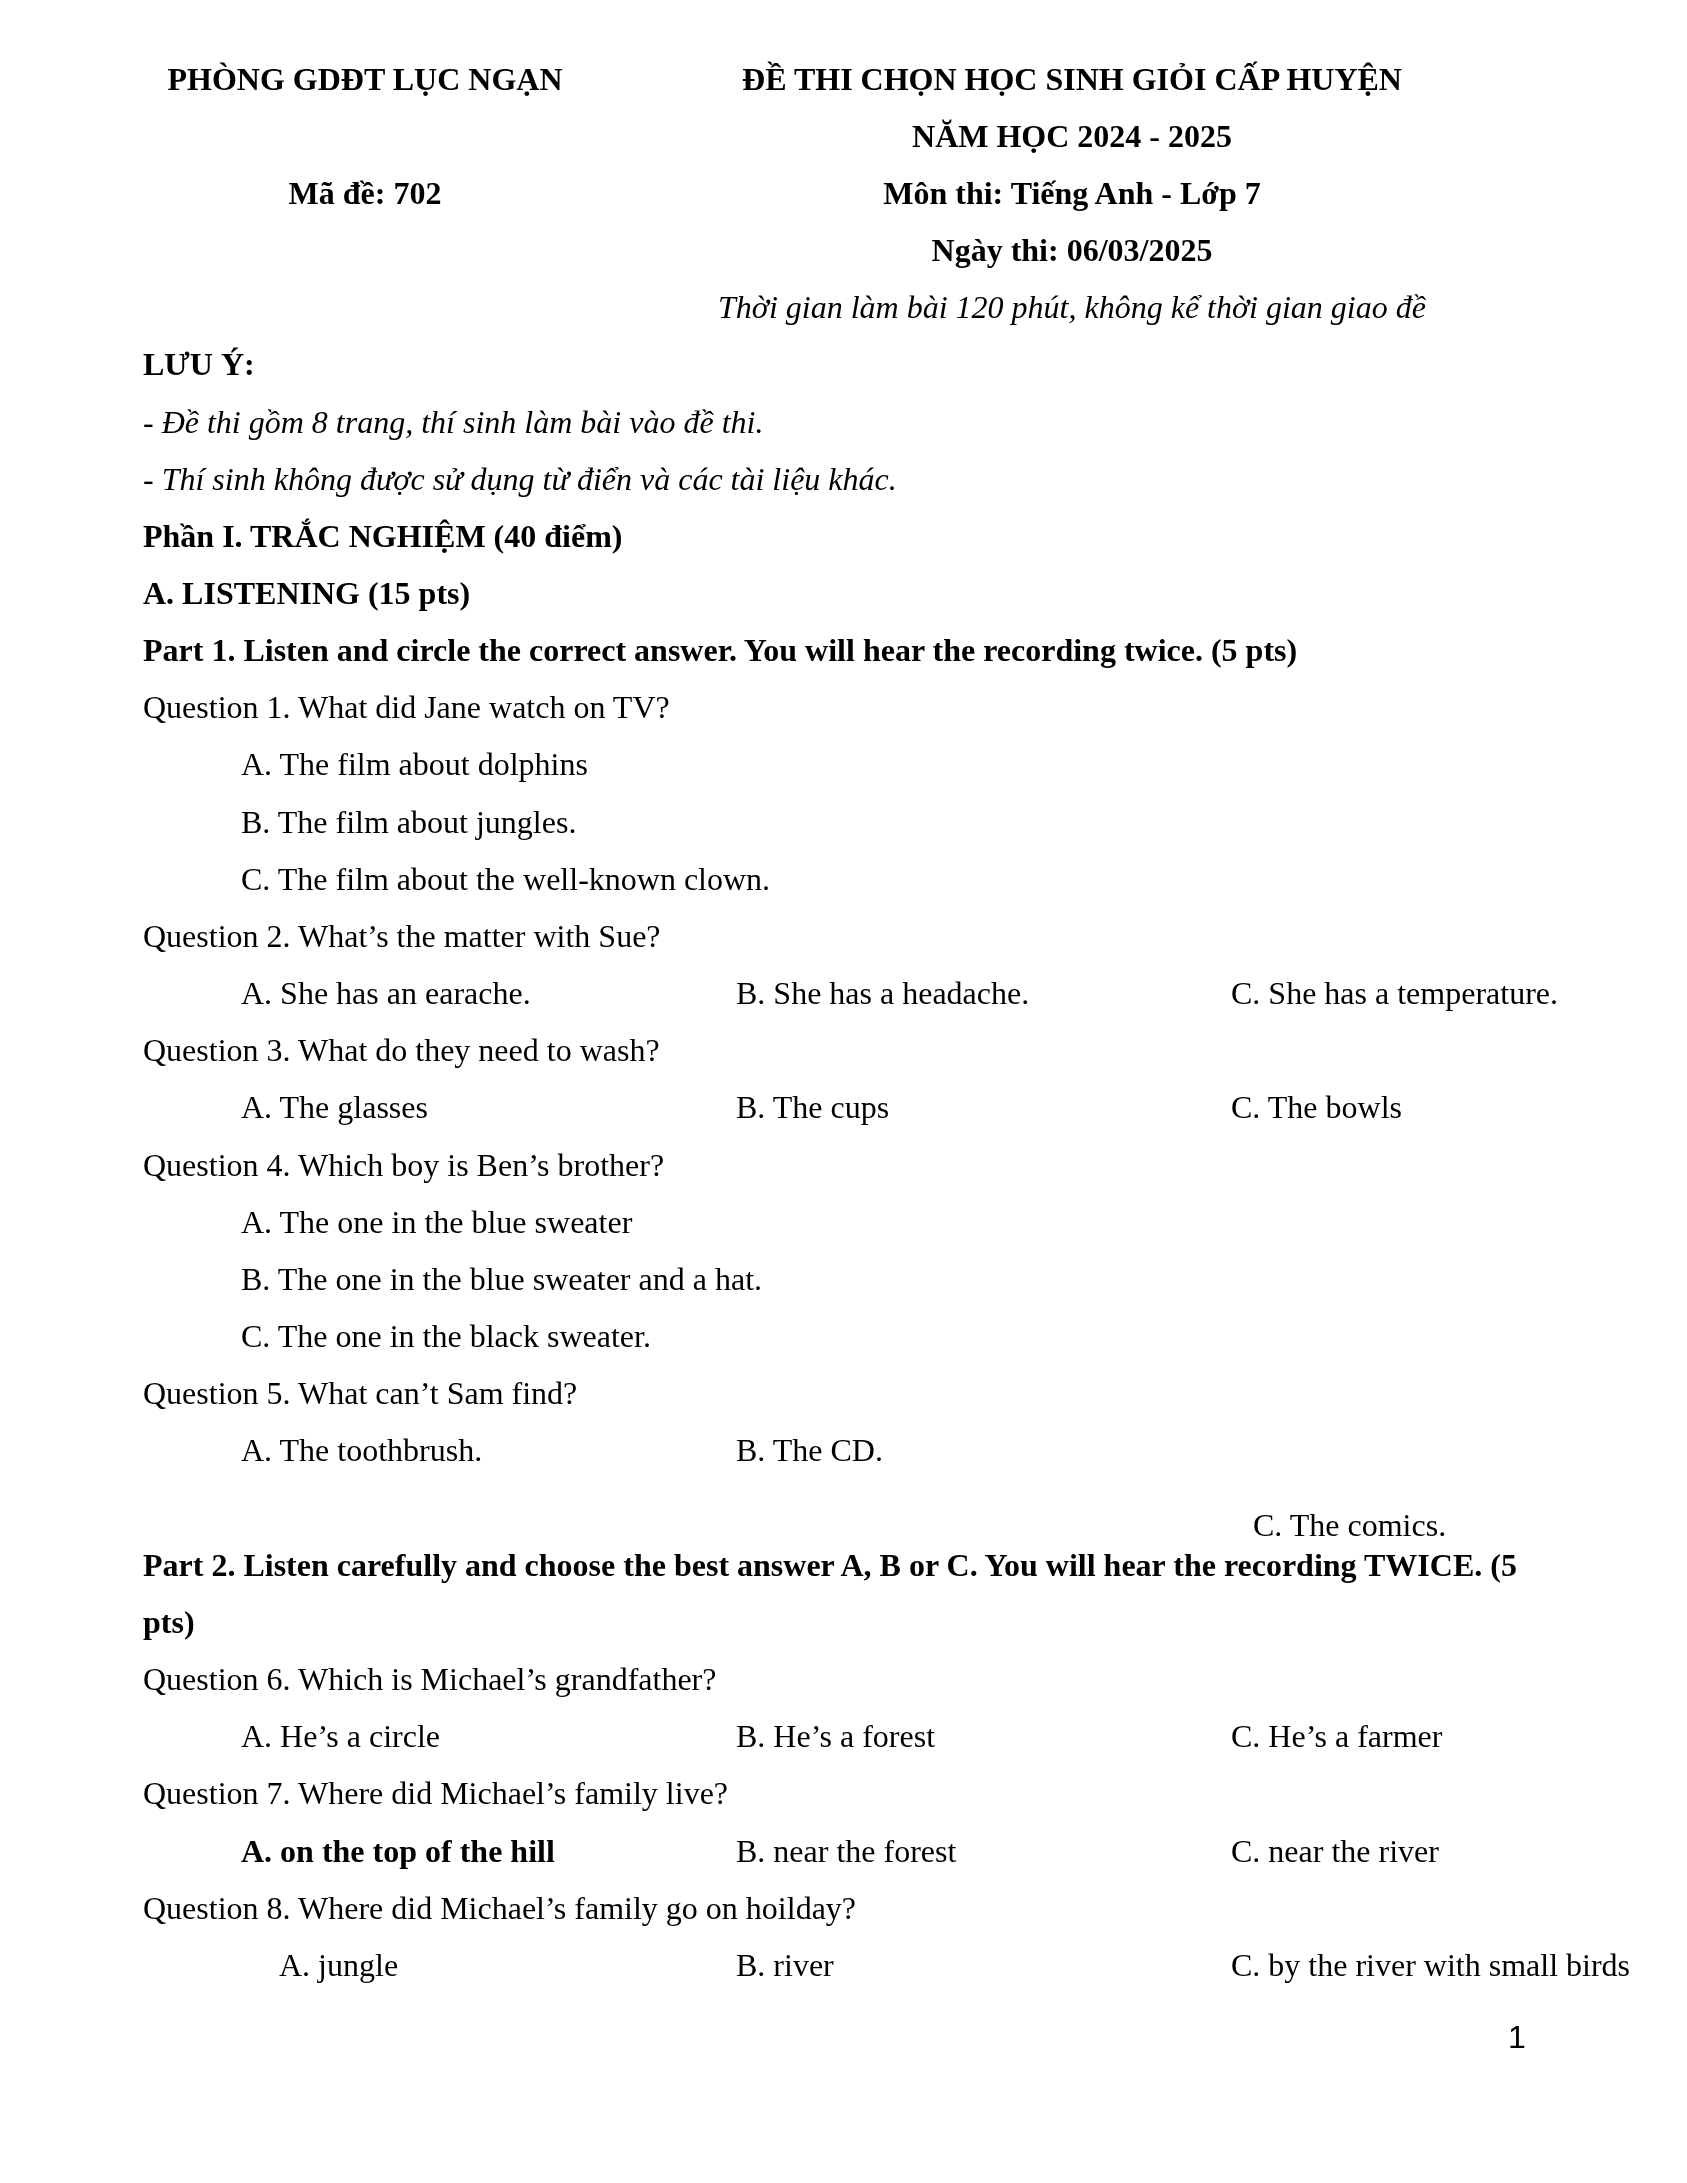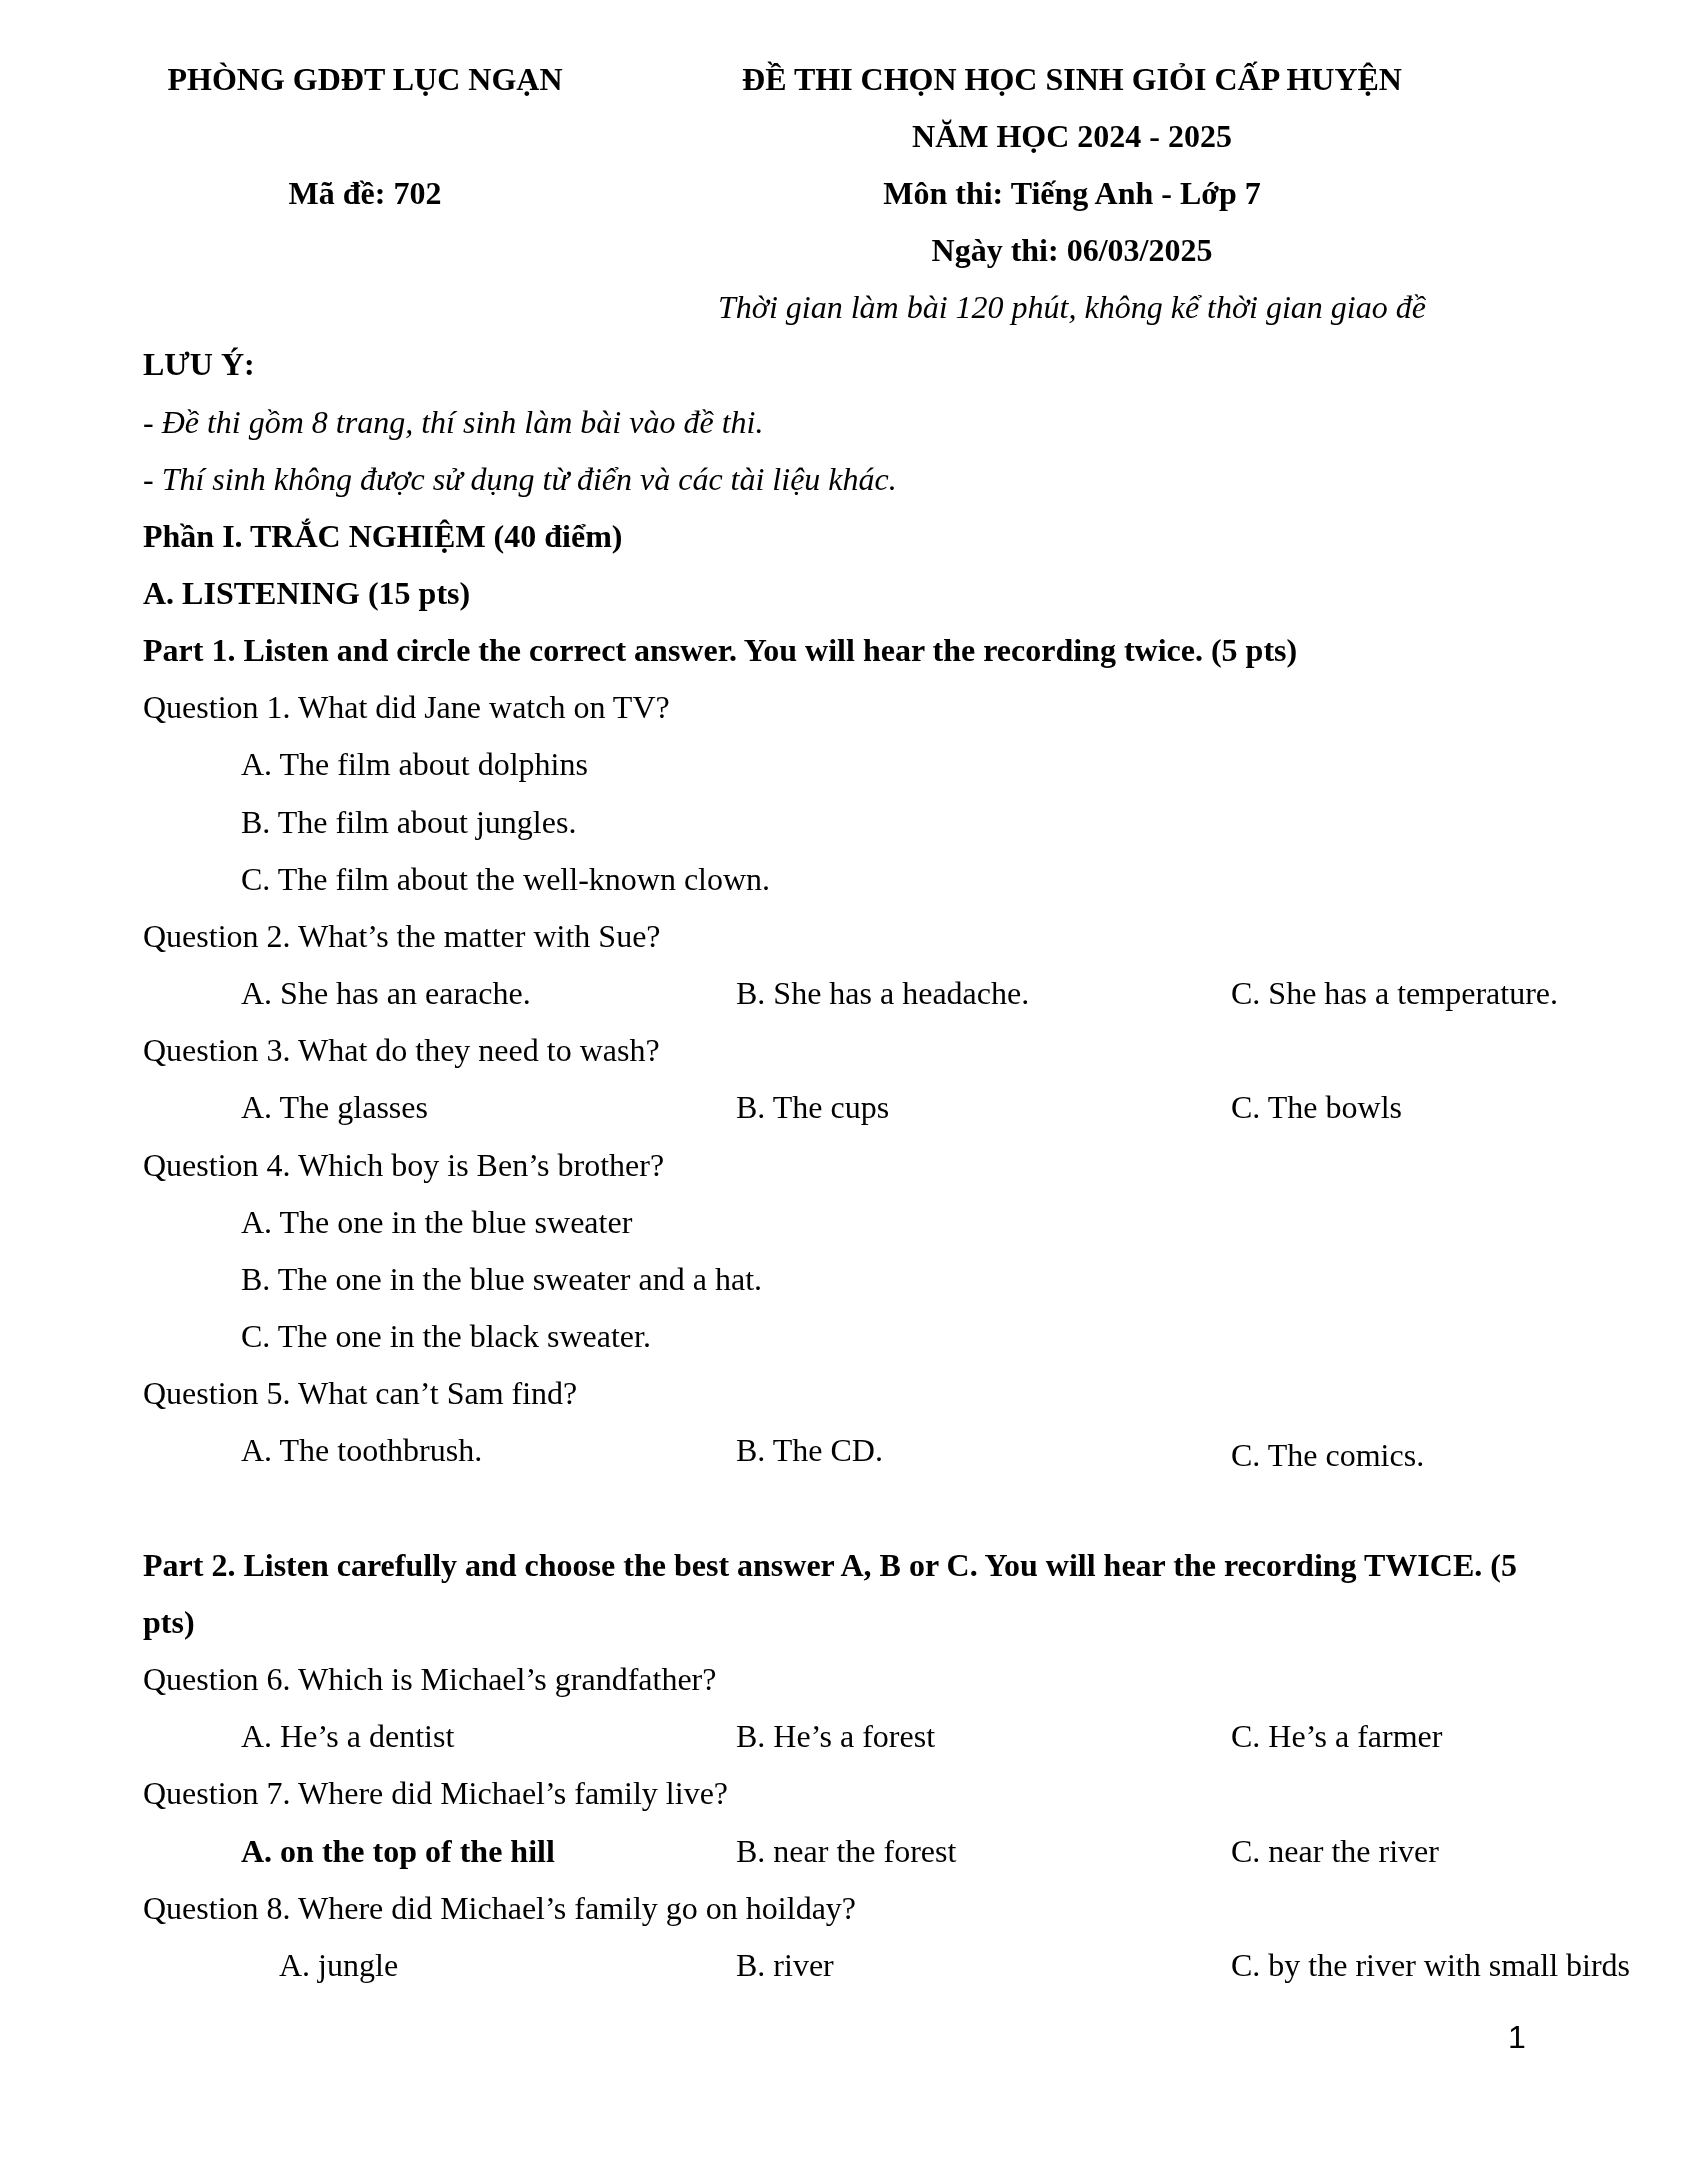--- a/index.html
+++ b/index.html
@@ -88,27 +88,27 @@
   <div class="line col-c" style="top:1088px;">C. The bowls</div>
 
   <div class="line lm" style="top:1146px;">Question 4. Which boy is Ben’s brother?</div>
   <div class="line opt" style="top:1203px;">A. The one in the blue sweater</div>
   <div class="line opt" style="top:1260px;">B. The one in the blue sweater and a hat.</div>
   <div class="line opt" style="top:1317px;">C. The one in the black sweater.</div>
 
   <div class="line lm" style="top:1374px;">Question 5. What can’t Sam find?</div>
   <div class="line col-a" style="top:1431px;">A. The toothbrush.</div>
   <div class="line col-b" style="top:1431px;">B. The CD.</div>
-  <div class="line col-c" style="top:1436px;">C. The comics.</div>
+  <div class="line col-c" style="top:1506px;margin-left:22px;">C. The comics.</div>
 
   <div class="line bold lm" style="top:1546px;">Part 2. Listen carefully and choose the best answer A, B or C. You will hear the recording TWICE. (5</div>
   <div class="line bold lm" style="top:1603px;">pts)</div>
 
   <div class="line lm" style="top:1660px;">Question 6. Which is Michael’s grandfather?</div>
-  <div class="line col-a" style="top:1717px;">A. He’s a dentist</div>
+  <div class="line col-a" style="top:1717px;">A. He’s a circle</div>
   <div class="line col-b" style="top:1717px;">B. He’s a forest</div>
   <div class="line col-c" style="top:1717px;">C. He’s a farmer</div>
 
   <div class="line lm" style="top:1774px;">Question 7. Where did Michael’s family live?</div>
   <div class="line col-a" style="top:1832px;font-weight:bold;">A. on the top of the hill</div>
   <div class="line col-b" style="top:1832px;">B. near the forest</div>
   <div class="line col-c" style="top:1832px;">C. near the river</div>
 
   <div class="line lm" style="top:1889px;">Question 8. Where did Michael’s family go on hoilday?</div>
   <div class="line col-a" style="top:1946px;margin-left:38px;">A. jungle</div>

